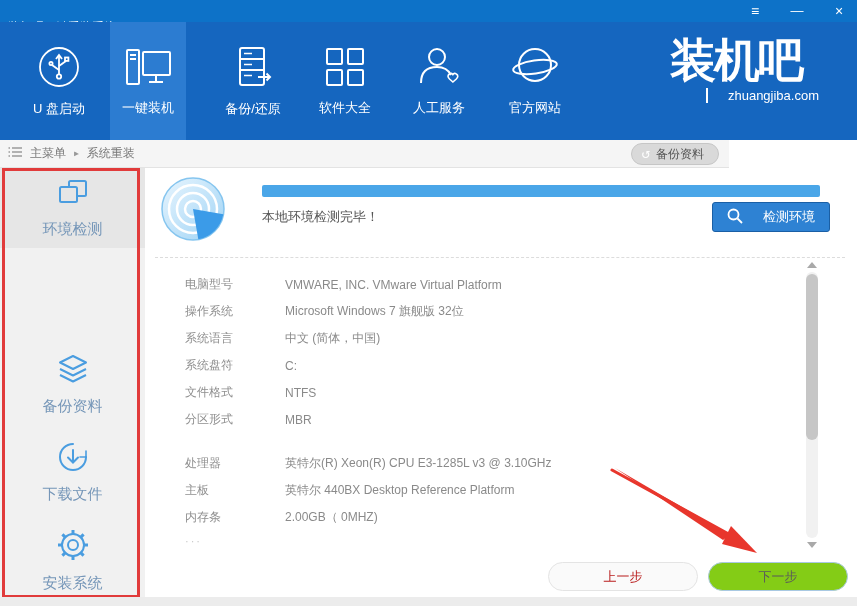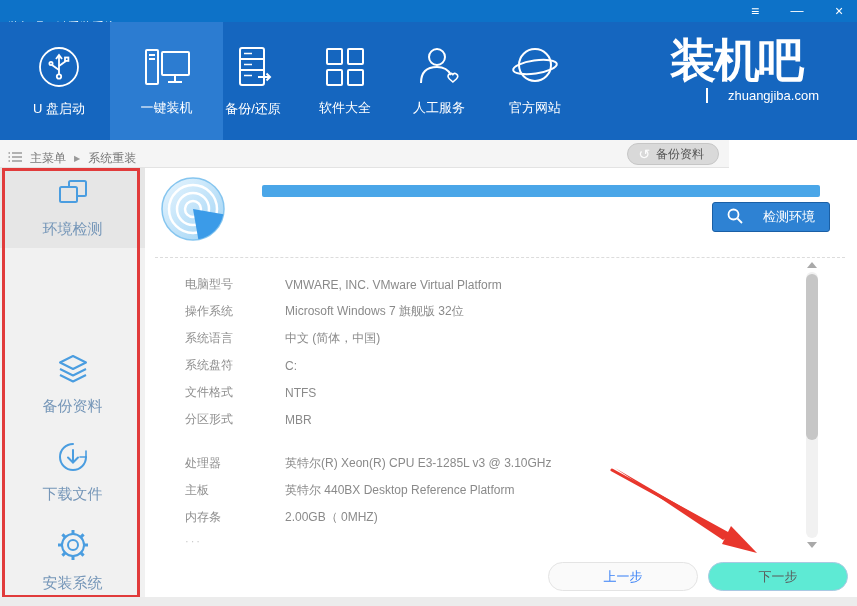--- a/index.html
+++ b/index.html
@@ -17,21 +17,21 @@
   .header { position:absolute; left:0; top:22px; width:857px; height:118px; background:#1566bf; }
   .nav-item { position:absolute; top:0; height:118px; display:flex; flex-direction:column; align-items:center; justify-content:center; gap:10px; cursor:pointer; }
   .nav-item.active { background:#2c7cd1; }
   .nav-item .nav-label { color:#fff; font-size:13px; white-space:nowrap; }
   .nav-icon { display:block; }
   .logo { position:absolute; right:26px; top:12px; width:190px; text-align:center; color:#fff; }
   .logo .logo-text { font-size:46px; font-weight:bold; letter-spacing:-2px; line-height:52px; white-space:nowrap; }
   .logo .logo-sub { font-size:13px; text-align:right; padding-right:12px; margin-top:2px; border-left:2px solid #fff; display:inline-block; padding-left:20px; }
 
   
-  .breadcrumb-bar { position:absolute; left:0; top:140px; width:729px; height:28px; background:#f5f5f5; border-bottom:1px solid #e3e3e3; display:flex; align-items:flex-end; }
+  .breadcrumb-bar { position:absolute; left:0; top:140px; width:729px; height:28px; background:#f5f5f5; border-bottom:1px solid #e3e3e3; display:flex; align-items:center;font-family:Liberation Mono, monospace; }
   .crumbs { display:flex; align-items:center; gap:8px; margin-left:8px; color:#777; font-size:12px; }
   .crumb-sep { font-size:8px; color:#999; }
   .back-btn { position:absolute; right:10px; top:3px; height:22px; padding:0 14px 0 10px; background:#d9d9d9; border:1px solid #c6c6c6; border-radius:12px; display:flex; align-items:center; gap:6px; font-size:12px; color:#555; cursor:pointer; }
   .back-btn .back-ic { color:#fdfdfd; font-size:14px; line-height:14px; }
 
   
   .sidebar { position:absolute; left:0; top:168px; width:145px; height:429px; background:#f1f1f1; }
   .side-item { position:absolute; left:0; width:145px; height:80px; display:flex; flex-direction:column; align-items:center; justify-content:center; gap:8px; cursor:pointer; }
   .side-item.active { background:#e6e6e6; }
   .side-item .side-label { font-size:15px; color:#7596b8; }
@@ -56,22 +56,22 @@
   
   .scrollbar { position:absolute; left:660px; top:94px; width:14px; height:292px; }
   .sb-arrow { width:0; height:0; border-left:5px solid transparent; border-right:5px solid transparent; margin:0 auto; cursor:pointer; }
   .sb-arrow.up { border-bottom:6px solid #a9a9a9; }
   .sb-arrow.down { border-top:6px solid #a9a9a9; margin-top:4px; }
   .sb-track { width:12px; height:266px; margin:4px auto 0; background:#f1f1f1; border-radius:6px; position:relative; cursor:pointer; }
   .sb-thumb { position:absolute; left:0; top:2px; width:12px; height:166px; background:#c6c6c6; border-radius:6px; cursor:pointer; }
 
   
   .pill-btn { position:absolute; top:394px; height:29px; border-radius:15px; font-size:13px; display:flex; align-items:center; justify-content:center; cursor:pointer; }
-  .prev-btn { left:403px; width:150px; background:#fafafa; border:1px solid #e4e4e4; color:#3b82f6; }
-  .next-btn { left:563px; width:140px; background:#5eead4; border:1px solid #a9c9e2; color:#5b5b5b; }
+  .prev-btn { left:403px; width:150px; background:#fafafa; border:1px solid #e4e4e4; color:#b91c1c; }
+  .next-btn { left:563px; width:140px; background:#84cc16; border:1px solid #a9c9e2; color:#5b5b5b; }
 
   .arrow-overlay { position:absolute; left:0; top:0; width:712px; height:429px; pointer-events:none; }
 
   .bottom-strip { position:absolute; left:0; top:597px; width:857px; height:9px; background:#ececec; }
 </style>
 </head>
 <body>
 
 <div id="window">
 
@@ -95,21 +95,21 @@
           <path d="M23 26 L16 21"></path>
             <circle cx="15" cy="19.5" r="1.6"></circle>
           <path d="M23 22 L30 17"></path>
             <rect x="29" y="13.5" width="3.4" height="3.4"></rect>
           <circle cx="23" cy="32.5" r="2.2"></circle>
         </svg>
       </span>
       <span class="nav-label">U 盘启动</span>
     </div>
 
-    <div class="nav-item active" style="left:110px;width:113px;">
+    <div class="nav-item active" style="left:110px;width:76px;">
       <span>
         <svg class="nav-icon" width="50" height="44" viewBox="0 0 50 44" fill="none" stroke="#fff" stroke-width="2">
           <rect x="4" y="5" width="12" height="34" rx="1"></rect>
           <path d="M7 10 L13 10 M7 14 L13 14"></path>
           <rect x="20" y="7" width="27" height="23" rx="1"></rect>
           <path d="M33 30 L33 36 M26 37 L40 37"></path>
         </svg>
       </span>
       <span class="nav-label">一键装机</span>
     </div>
@@ -247,20 +247,21 @@
         <circle cx="33" cy="33" r="16" fill="none" stroke="#ffffff" stroke-width="2.5"></circle>
         <circle cx="33" cy="33" r="8" fill="none" stroke="#ffffff" stroke-width="2.5"></circle>
         <path d="M33 33 L63.3 38.3 A31 31 0 0 1 38.3 63.3 Z" fill="#3b9be8"></path>
       </svg>
     </span>
 
     <div class="progress-track">
       <div class="progress-fill"></div>
     </div>
 
+    <div class="status-text">本地环境检测完毕！</div>
 
     <div class="detect-btn">
       <span>
         <svg width="16" height="16" viewBox="0 0 16 16" fill="none" stroke="#fff" stroke-width="1.8">
           <circle cx="6.5" cy="6.5" r="5"></circle>
             <path d="M10.5 10.5 L15 15"></path>
         </svg>
       </span>
       <span>检测环境</span>
     </div>

